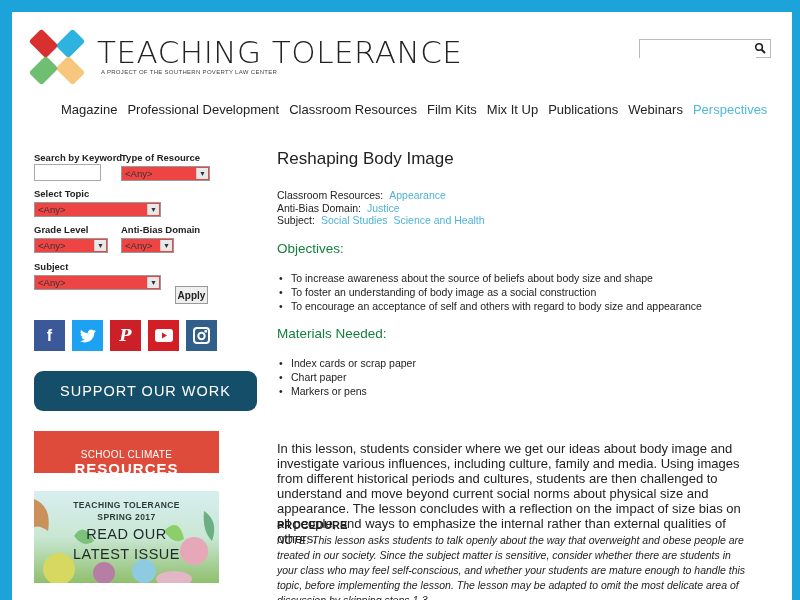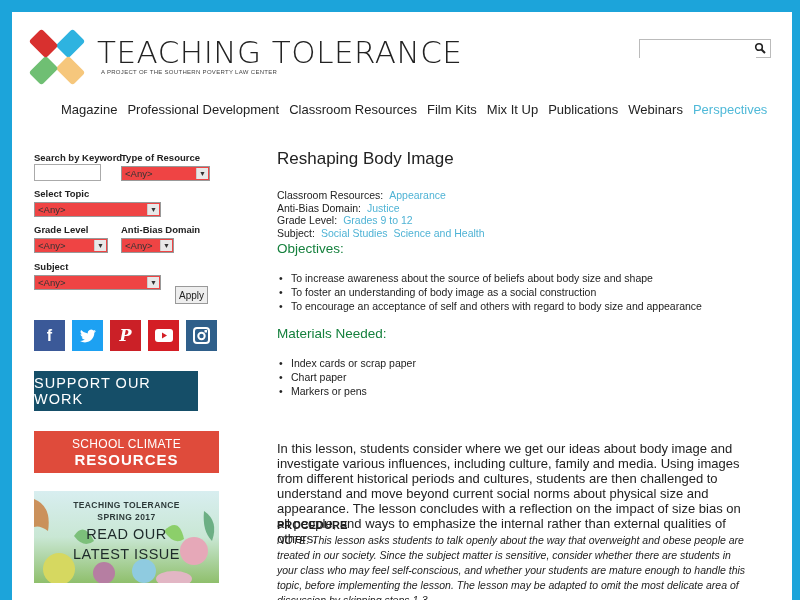--- a/index.html
+++ b/index.html
@@ -12,25 +12,25 @@
   .search input { border:none; outline:none; width:110px; height:16px; font-size:11px; padding:0 3px; }
   .search .icon { position:absolute; right:4px; top:2px; width:12px; height:12px; }
   .nav { position:absolute; left:49px; top:90px; display:flex; gap:0; font-size:13px; }
   .nav a { color:#222; text-decoration:none; margin-right:10px; white-space:nowrap; }
   .nav a.active { color:#4fb9d8; }
   .sidebar { position:absolute; left:22px; top:140px; width:190px; font-size:9.5px; }
   .lbl { position:absolute; font-weight:bold; font-size:9.5px; color:#222; }
   .txt { position:absolute; border:1px solid #aaa; background:#fff; box-sizing:border-box; }
   .sel { position:absolute; border:1px solid #999; background:#ef4444; box-sizing:border-box; font-size:9.5px; padding:1px 3px; color:#333; }
   .sel .arr { position:absolute; right:1px; top:1px; width:11px; height:11px; background:#e8e8e8; border-left:1px solid #ccc; font-size:7px; text-align:center; line-height:11px; }
-  .apply { position:absolute; left:141px; top:134px; width:33px; height:18px; font-size:10px; border:1px solid #999; background:#eee; padding:0; box-sizing:border-box; color:#222; }
+  .apply { position:absolute; left:141px; top:134px; width:33px; height:18px; font-size:10px; border:1px solid #999; background:#eee; padding:0; box-sizing:border-box; color:#222;font-weight:bold; }
   .social { position:absolute; top:308px; width:31px; height:31px; display:flex; align-items:center; justify-content:center; color:#fff; font-weight:bold; font-size:16px; }
-  .support { position:absolute; left:22px; top:359px; width:164px; height:40px; background:#154e68; color:#fff; font-size:14.5px; letter-spacing:1px; display:flex; align-items:center; justify-content:center; }
+  .support { position:absolute; left:22px; top:359px; width:223px; height:40px; background:#154e68; color:#fff; font-size:14.5px; letter-spacing:1px; display:flex; align-items:center; justify-content:center;border-radius:9px; }
   .climate { position:absolute; left:22px; top:419px; width:185px; height:42px; background:#df4b3b; color:#fff; text-align:center; }
-  .climate .s1 { font-size:12px; margin-top:6px; letter-spacing:0.3px; }
+  .climate .s1 { font-size:10px; margin-top:18px; letter-spacing:0.3px; }
   .climate .s2 { font-size:15px; letter-spacing:1px; font-weight:bold; }
   .issue { position:absolute; left:22px; top:479px; width:185px; height:92px; background:linear-gradient(180deg,#d8eef0 0%,#c9e7d4 50%,#8fbf6c 100%); overflow:hidden; text-align:center; }
   .issue .i1 { font-size:8.5px; color:#2d3a3a; margin-top:9px; letter-spacing:0.4px; font-weight:bold; }
   .issue .i2 { font-size:14.5px; color:#1e2a2a; letter-spacing:0.5px; line-height:16px; margin-top:4px; }
   .title { position:absolute; left:265px; top:137px; font-size:17px; color:#222; }
   .meta { position:absolute; left:265px; top:177px; font-size:10.5px; line-height:12.5px; }
   .meta a { color:#4fb3d5; text-decoration:none; margin-left:6px; }
   .h2 { position:absolute; left:265px; font-size:13.5px; color:#15803d; }
   ul.blist { position:absolute; left:265px; margin:0; padding:0; list-style:none; font-size:10.5px; line-height:14px; }
   ul.blist li { position:relative; padding-left:14px; }
@@ -158,21 +158,20 @@
       <div class="i2">READ OUR</div>
       <div class="i2">LATEST ISSUE</div>
     </div>
   </a>
 
   <h1 class="title" style="margin:0;font-weight:normal">Reshaping Body Image</h1>
 
   <div class="meta">
     <div><span>Classroom Resources:</span><a href="#">Appearance</a></div>
     <div><span>Anti-Bias Domain:</span><a href="#">Justice</a></div>
-    <div><span>Grade Level:</span><a href="#">Grades 9 to 12</a></div>
     <div><span>Subject:</span><a href="#">Social Studies</a><a href="#" style="margin-left:6px">Science and Health</a></div>
   </div>
 
   <div class="h2" style="top:229px">Objectives:</div>
   <ul class="blist" style="top:259px">
     <li>To increase awareness about the source of beliefs about body size and shape</li>
     <li>To foster an understanding of body image as a social construction</li>
     <li>To encourage an acceptance of self and others with regard to body size and appearance</li>
   </ul>
 

